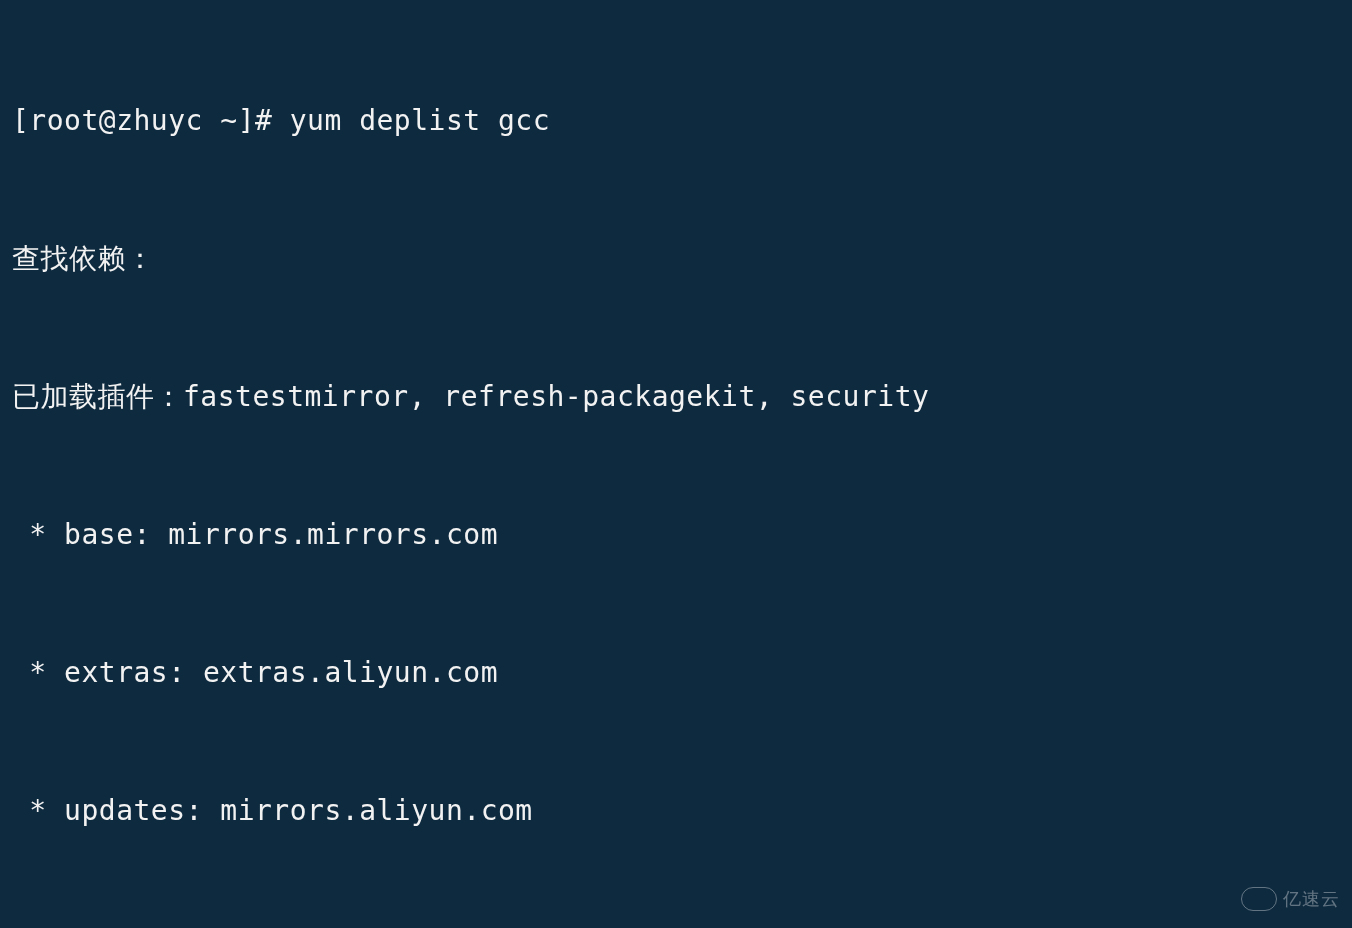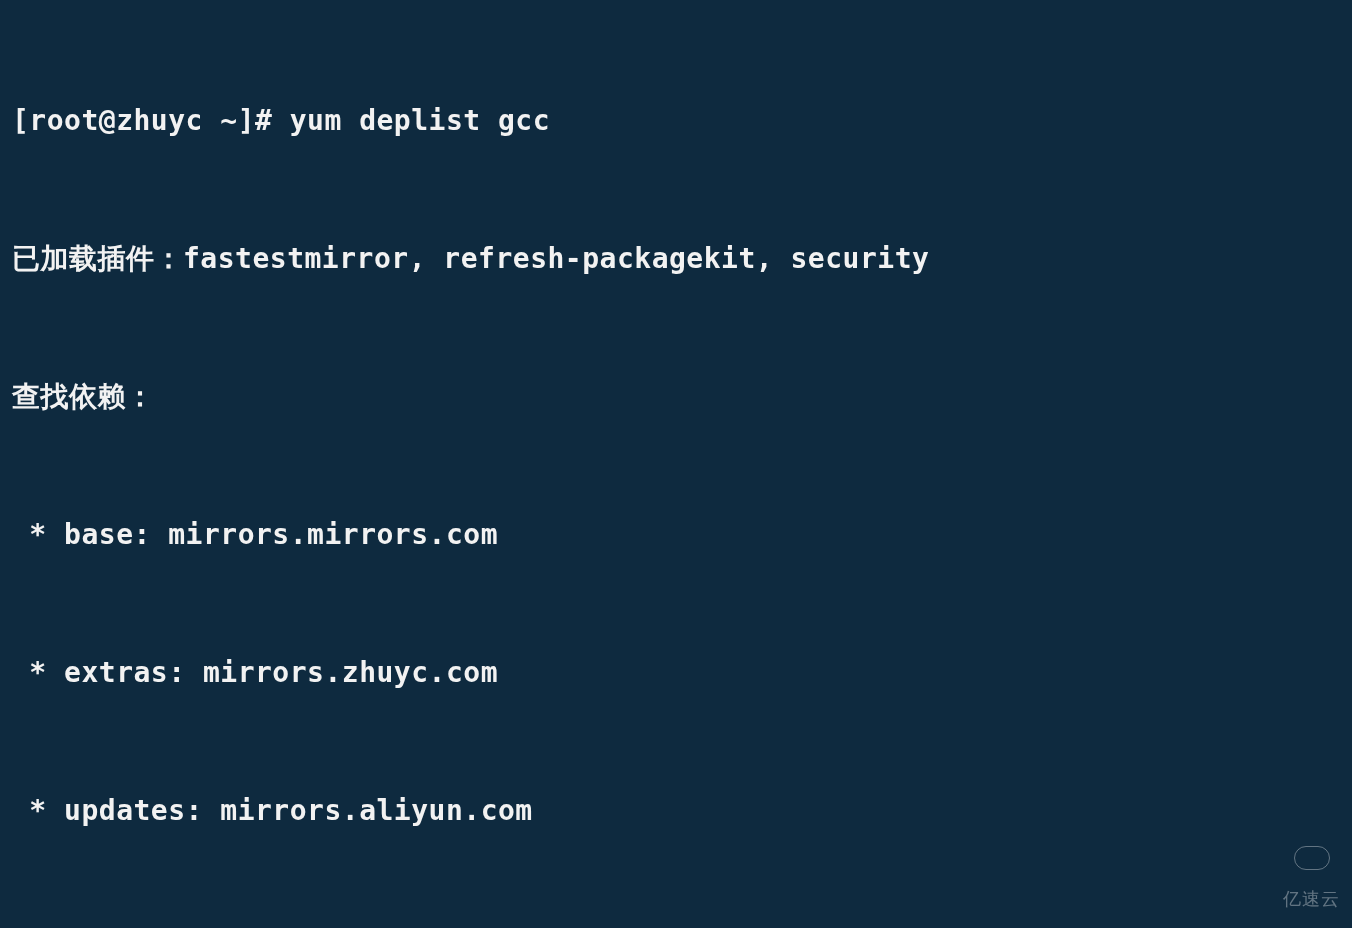--- a/index.html
+++ b/index.html
@@ -17,53 +17,52 @@
     -webkit-font-smoothing: antialiased;
   }
   .terminal {
     box-sizing: border-box;
     padding: 6px 12px;
     white-space: pre;
     width: 100%;
     height: 100%;
     position: relative;
   }
-  .line { display: block; font-weight: bold; }
+  .line { display: block; }
   .indent1::before { content: " "; }
   .watermark {
     position: absolute;
     right: 12px;
     bottom: 6px;
     font-size: 18px;
     color: rgba(255,255,255,0.35);
     letter-spacing: 1px;
     display: flex;
     align-items: center;
     gap: 6px;
     font-family: sans-serif;
-    flex-direction: column;
   }
   .watermark .cloud {
     display: inline-block;
     width: 34px;
     height: 22px;
     border: 1.5px solid rgba(255,255,255,0.35);
     border-radius: 12px;
     position: relative;
   }
 </style>
 </head>
 <body>
 
 <div class="terminal">
   <span class="line"><span>[root@zhuyc ~]# </span><span>yum deplist gcc</span></span>
+  <span class="line">查找依赖：</span>
   <span class="line">已加载插件：fastestmirror, refresh-packagekit, security</span>
-  <span class="line">查找依赖：</span>
   <span class="line indent1">* base: mirrors.mirrors.com</span>
-  <span class="line indent1">* extras: mirrors.zhuyc.com</span>
+  <span class="line indent1">* extras: extras.aliyun.com</span>
   <span class="line indent1">* updates: mirrors.aliyun.com</span>
   
   
   
   
   
   
   
   
 

